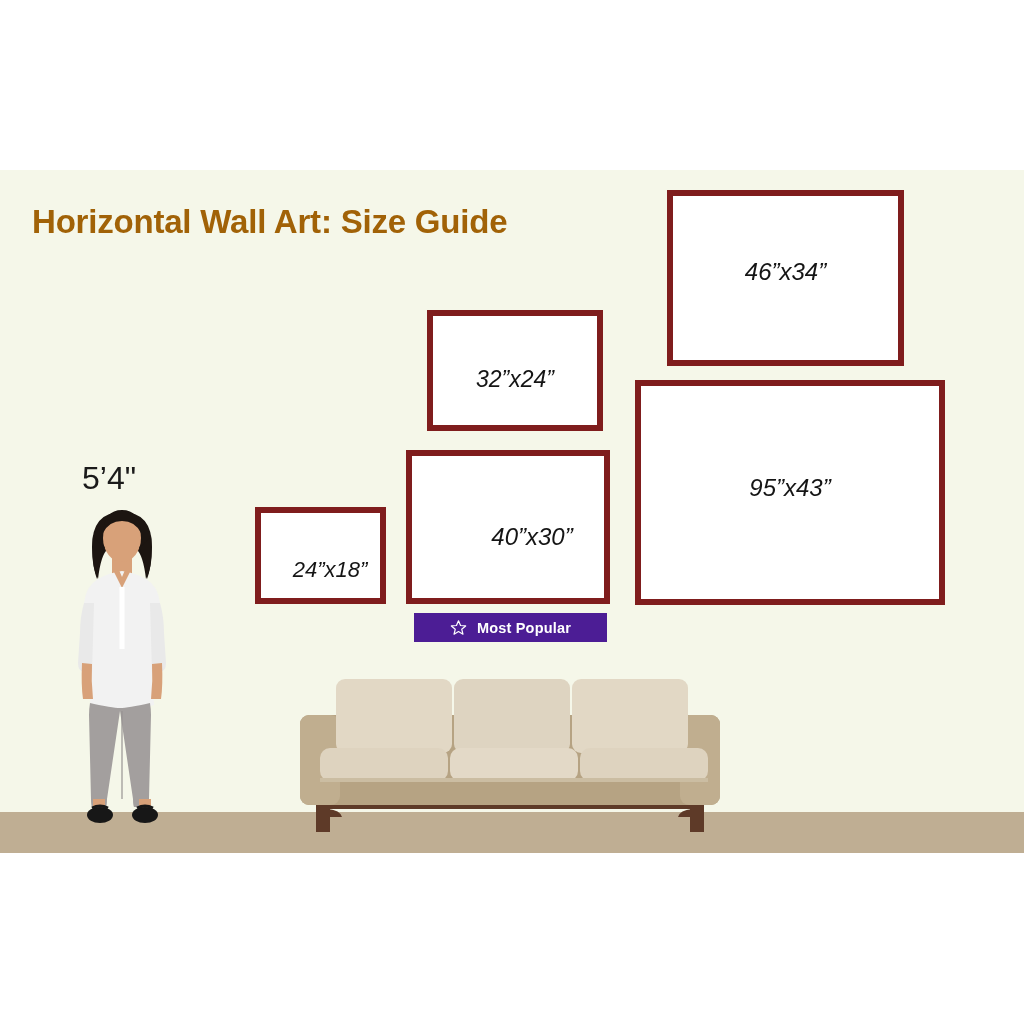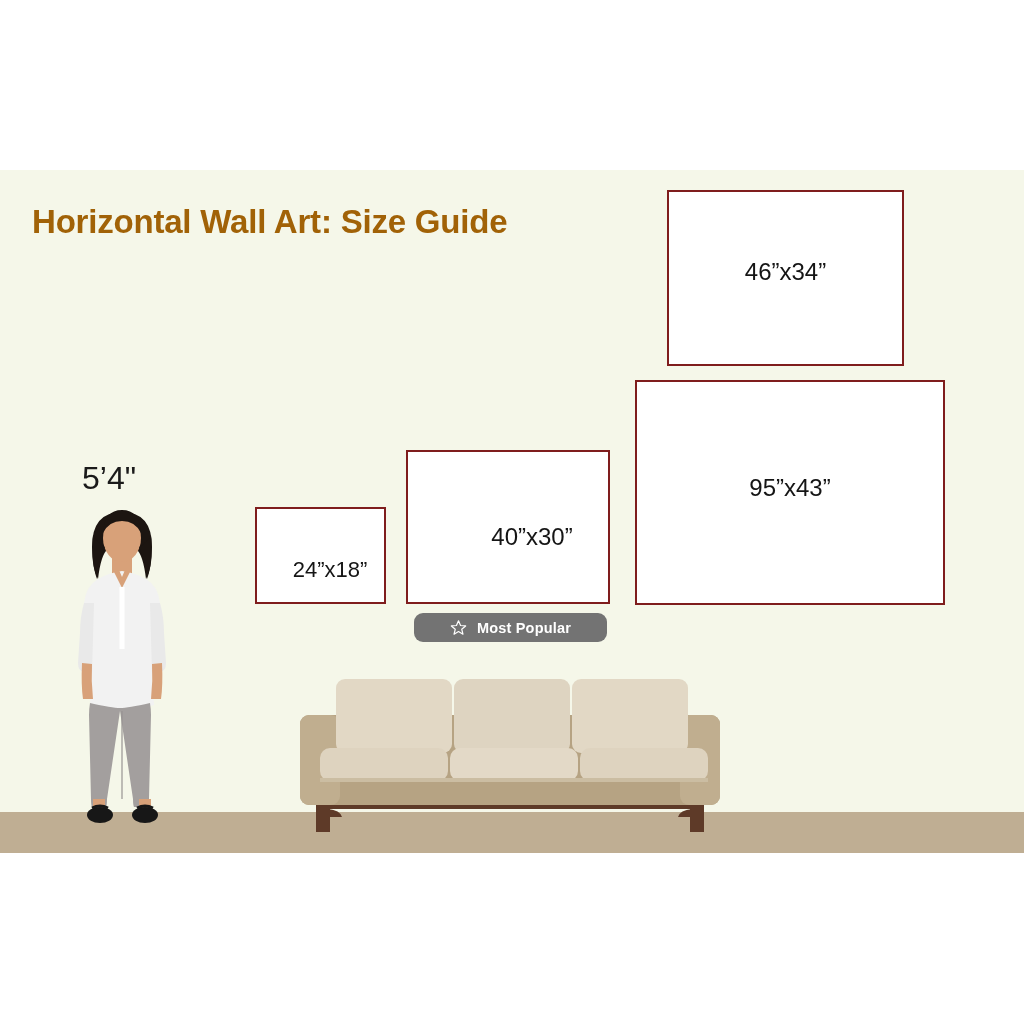--- a/index.html
+++ b/index.html
@@ -54,25 +54,26 @@
     top: 460px;
     font-size: 32px;
     font-weight: 400;
     color: #1a1a1a;
     white-space: nowrap;
   }
   
   .frame {
     position: absolute;
     background: #ffffff;
-    border: 2px solid #7f1d1d;
+    border: 6px solid #7f1d1d;
     box-sizing: border-box;
     display: flex;
     align-items: center;
     justify-content: center;
+    font-style: italic;
   }
   .frame-label {
     font-size: 23px;
     color: #151515;
     white-space: nowrap;
     font-weight: 400;
   }
   .frame.f24 { left: 255px; top: 507px; width: 131px; height: 97px; padding-left: 19px; }
   .frame.f24 .frame-label { font-size: 22px; margin-top: 28px; }
   .frame.f32 { left: 427px; top: 310px; width: 176px; height: 121px; }
@@ -84,26 +85,25 @@
   .frame.f58 { left: 635px; top: 380px; width: 310px; height: 225px; }
   .frame.f58 .frame-label { font-size: 24px; margin-top: -10px; }
 
   
   .badge {
     position: absolute;
     left: 414px;
     top: 613px;
     width: 193px;
     height: 29px;
-    background: #737373;
+    background: #4c1d95;
     display: flex;
     align-items: center;
     justify-content: center;
     gap: 10px;
-    border-radius: 9px;
   }
   .badge-label {
     font-size: 14.5px;
     font-weight: 700;
     color: #ffffff;
     letter-spacing: 0.2px;
     white-space: nowrap;
   }
   .star-icon { display: block; }
 
@@ -187,20 +187,23 @@
       <rect x="300" y="88" width="128" height="33" rx="10" fill="#ded3bf"></rect>
 
       <rect x="40" y="118" width="388" height="4" fill="#cbbda2"></rect>
     </svg>
   </div>
 
   <div class="frame f24">
     <span class="frame-label">24”x18”</span>
   </div>
 
+  <div class="frame f32">
+    <span class="frame-label">32”x24”</span>
+  </div>
 
   <div class="frame f40">
     <span class="frame-label">40”x30”</span>
   </div>
 
   <div class="frame f46">
     <span class="frame-label">46”x34”</span>
   </div>
 
   <div class="frame f58">

